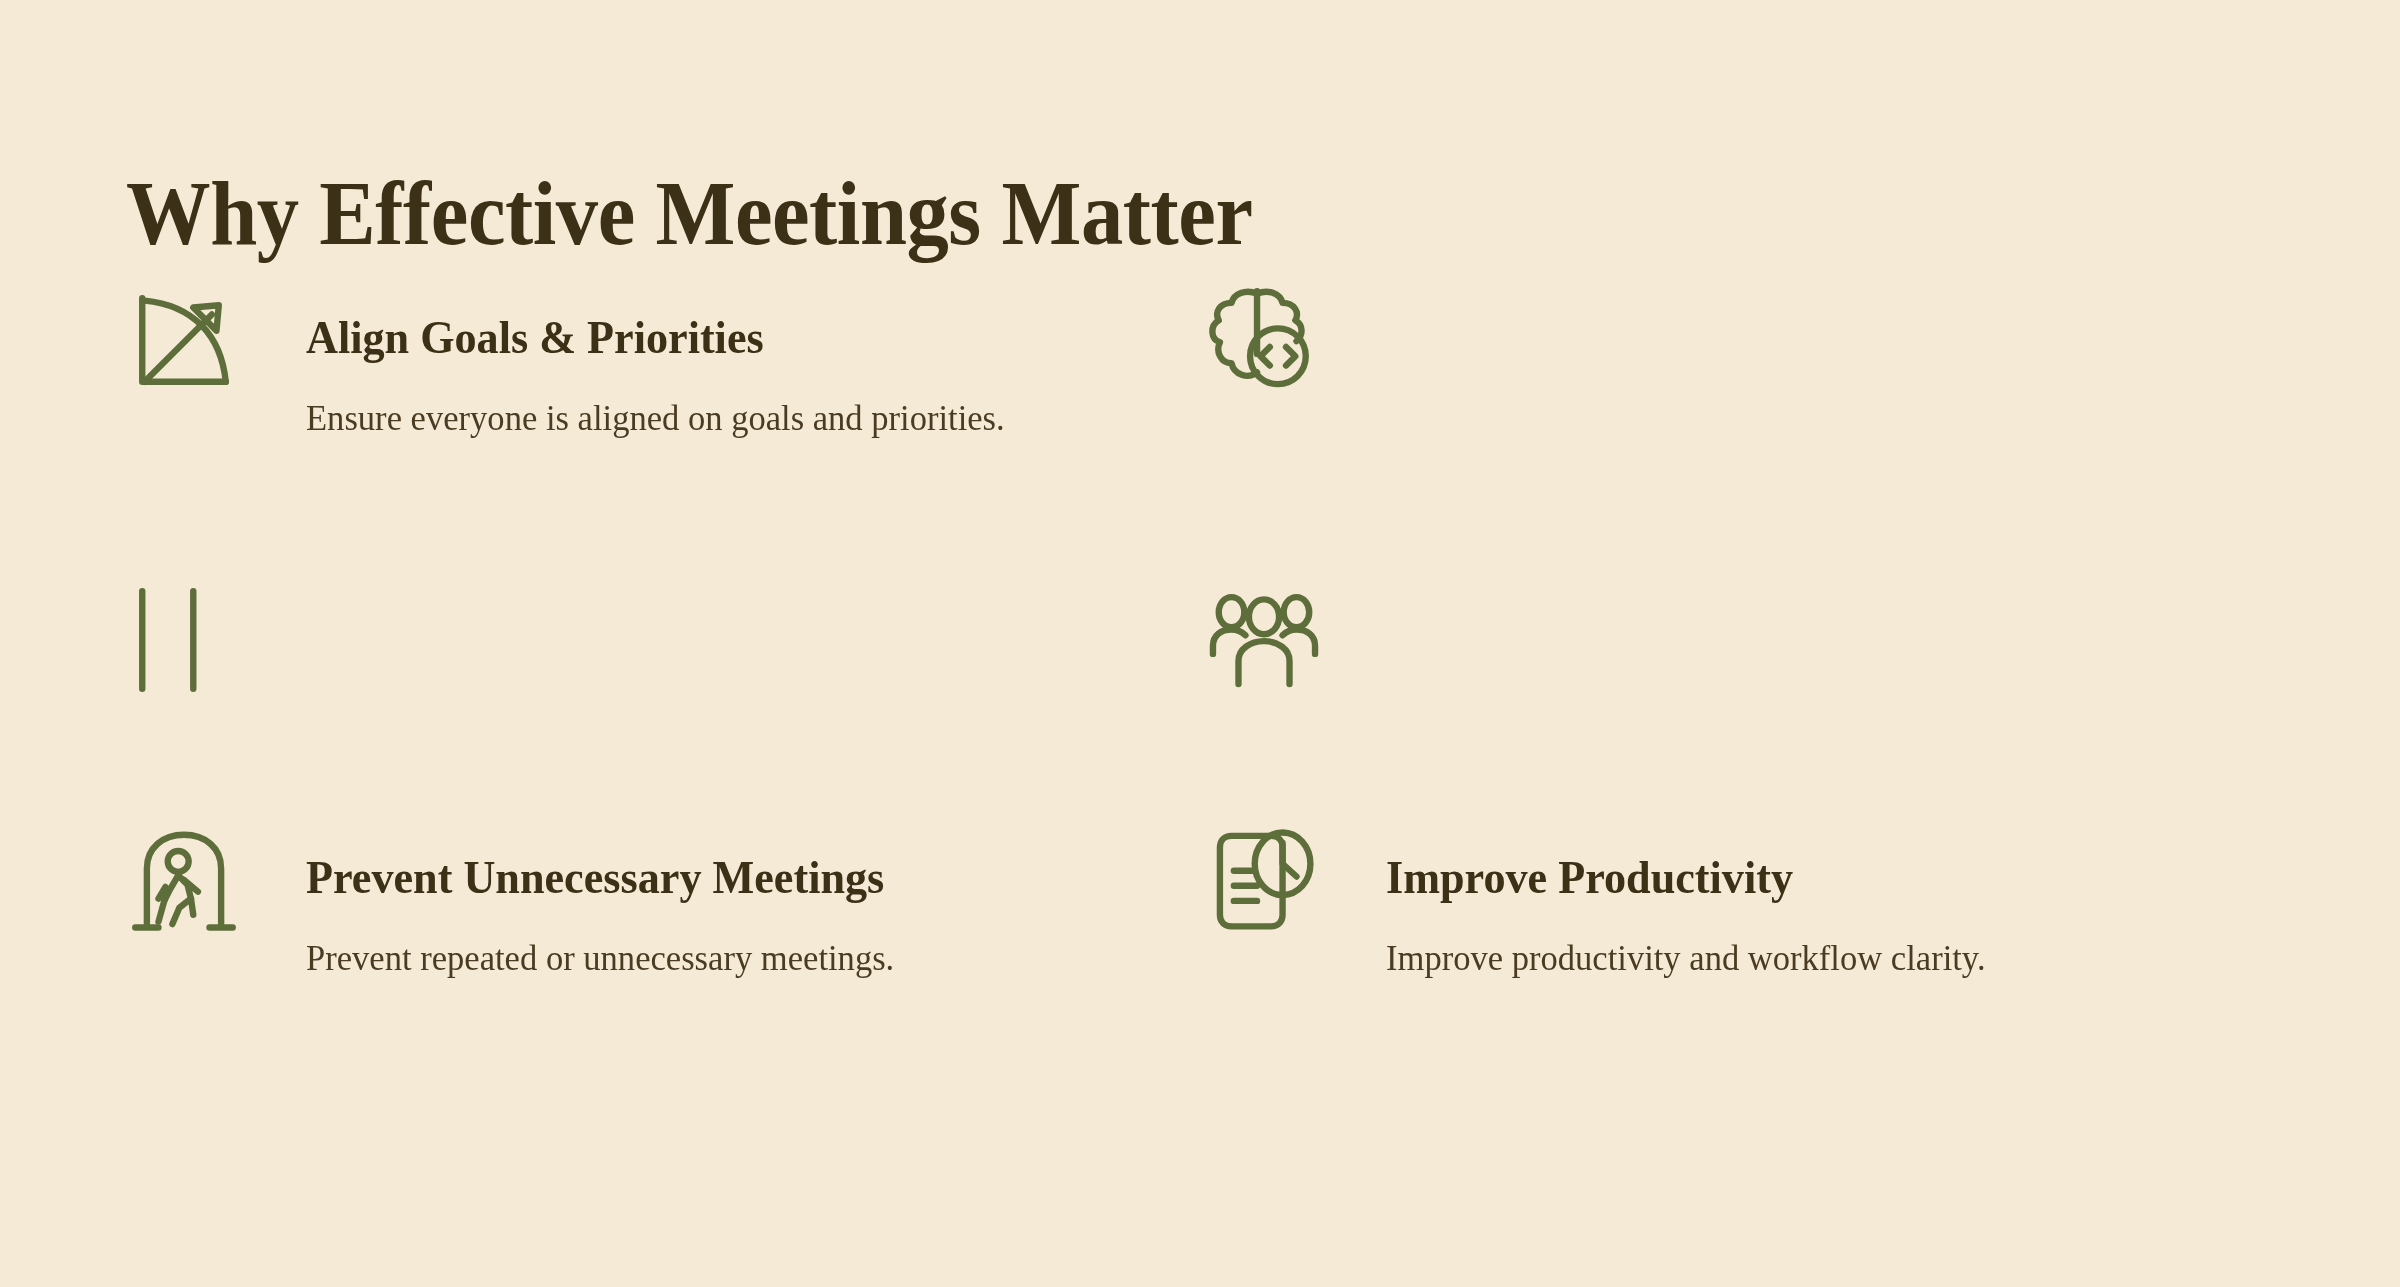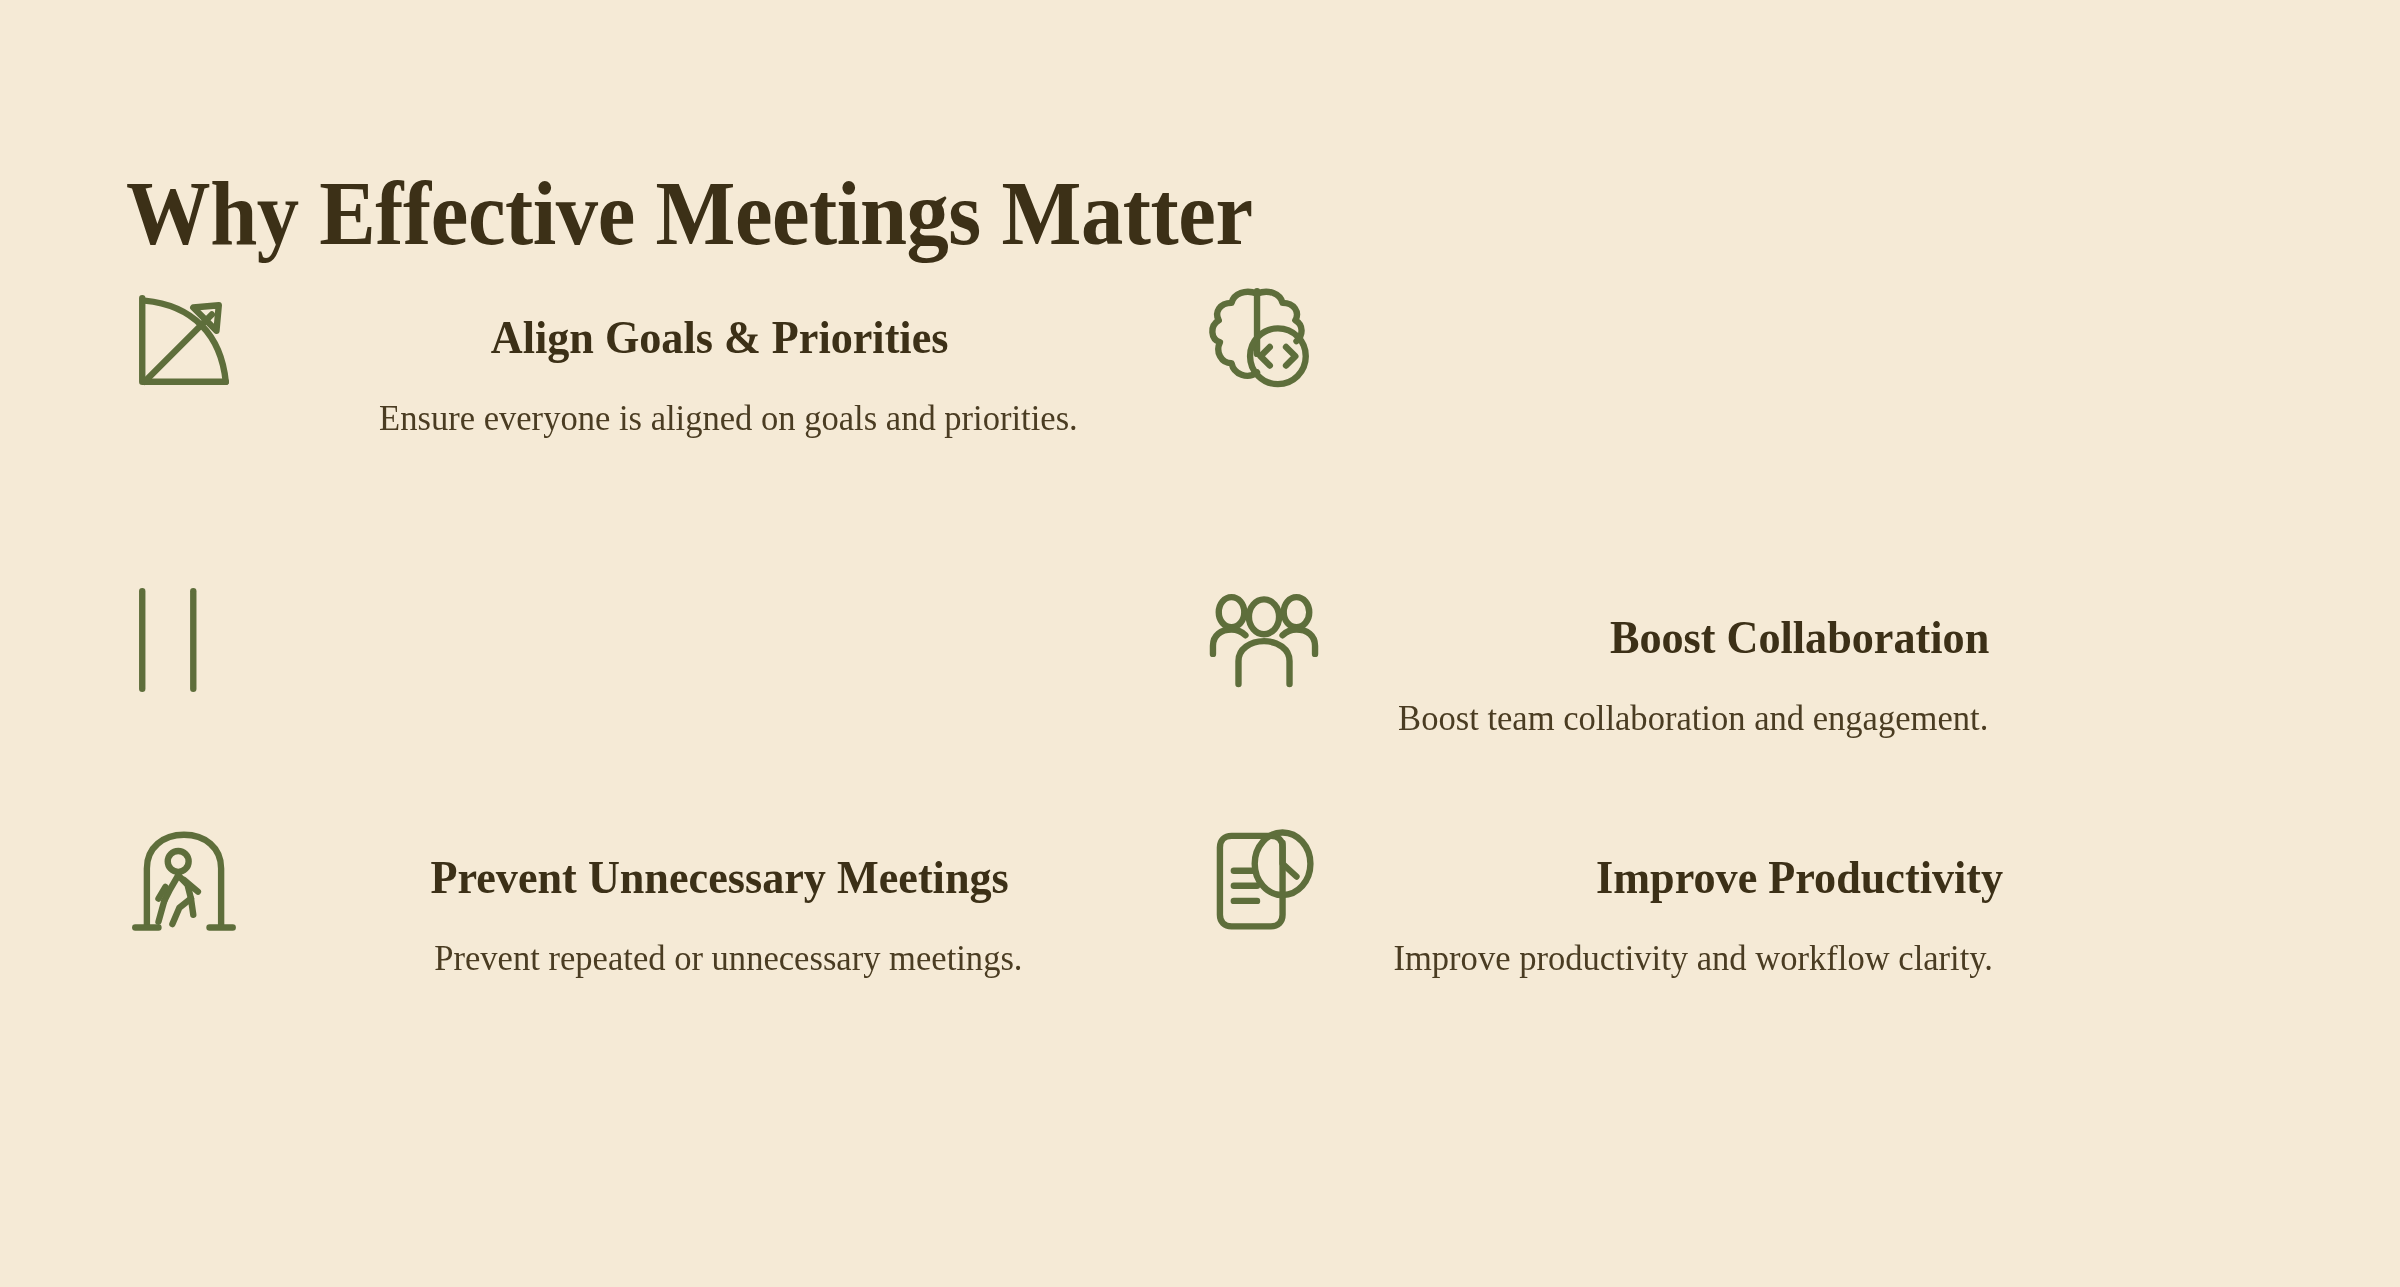--- a/index.html
+++ b/index.html
@@ -13,21 +13,20 @@
     font-family: "Liberation Serif", "DejaVu Serif", serif;
     overflow: hidden;
   }
   .slide {
     position: relative;
     width: 2400px;
     height: 1287px;
     background: #f5ead6;
     box-sizing: border-box;
     padding: 0;
-    text-align: center;
   }
   .page-title {
     position: absolute;
     left: 126px;
     top: 105px;
     font-size: 92px;
     line-height: 1.0;
     font-weight: 700;
     color: #3c3017;
     letter-spacing: -0.5px;
@@ -145,24 +144,20 @@
       <div class="cell-icon">
         <svg viewBox="0 0 100 100" fill="none" stroke="#5e6e3b" stroke-width="5.5" stroke-linecap="round" stroke-linejoin="round">
           <ellipse cx="22" cy="26" rx="11" ry="13"></ellipse>
           <ellipse cx="78" cy="26" rx="11" ry="13"></ellipse>
           <ellipse cx="50" cy="30" rx="13" ry="15"></ellipse>
           <path d="M6 62 L6 55 C 6 46, 13 41, 22 41 C 27 41, 31 43, 34 46"></path>
           <path d="M94 62 L94 55 C 94 46, 87 41, 78 41 C 73 41, 69 43, 66 46"></path>
           <path d="M28 88 L28 68 C 28 58, 38 51, 50 51 C 62 51, 72 58, 72 68 L72 88"></path>
         </svg>
       </div>
-      <div class="cell-body">
-        <div class="cell-title">Boost Collaboration</div>
-        <div class="cell-desc">Boost team collaboration and engagement.</div>
-      </div>
     </div>
 
     <div class="cell wide">
       <div class="cell-icon">
         <svg viewBox="0 0 100 100" fill="none" stroke="#5e6e3b" stroke-width="5.5" stroke-linecap="round" stroke-linejoin="round">
           <path d="M18 90 L18 40 C 18 22, 32 11, 50 11 C 68 11, 82 22, 82 40 L82 90"></path>
           <path d="M8 91 L28 91"></path>
           <path d="M72 91 L92 91"></path>
           <circle cx="45" cy="34" r="9"></circle>
           <path d="M45 46 L38 58 L33 68"></path>

